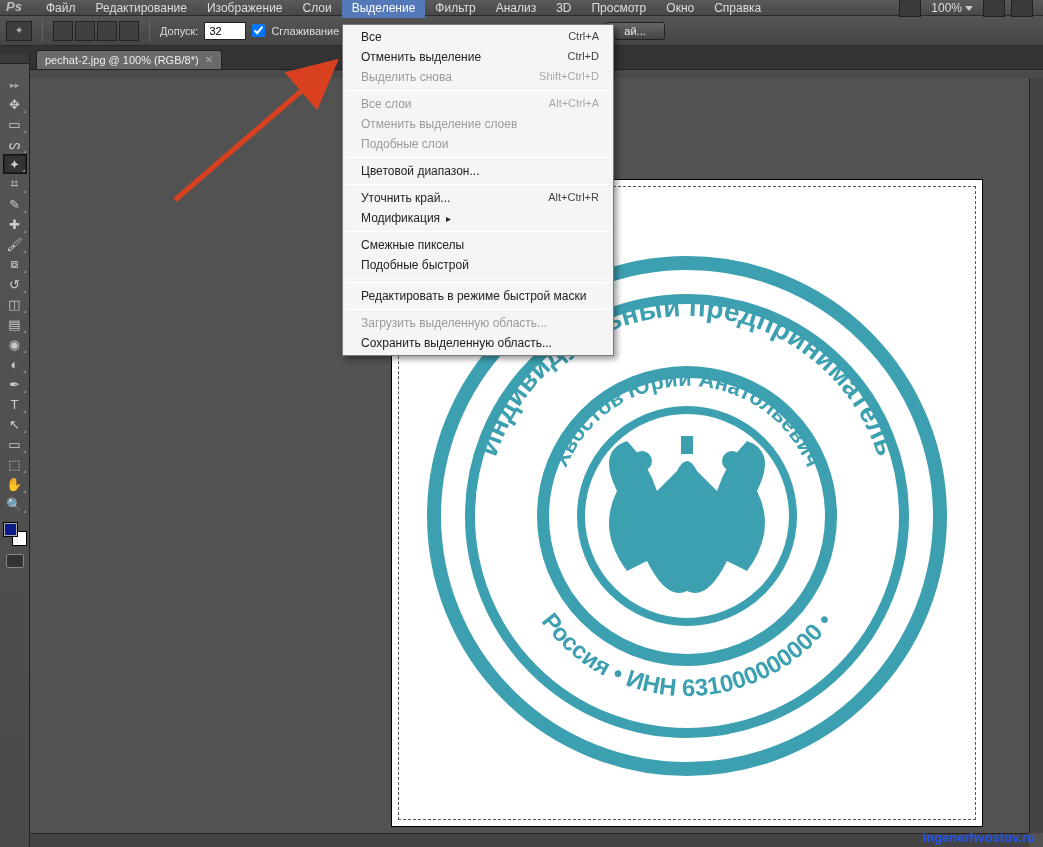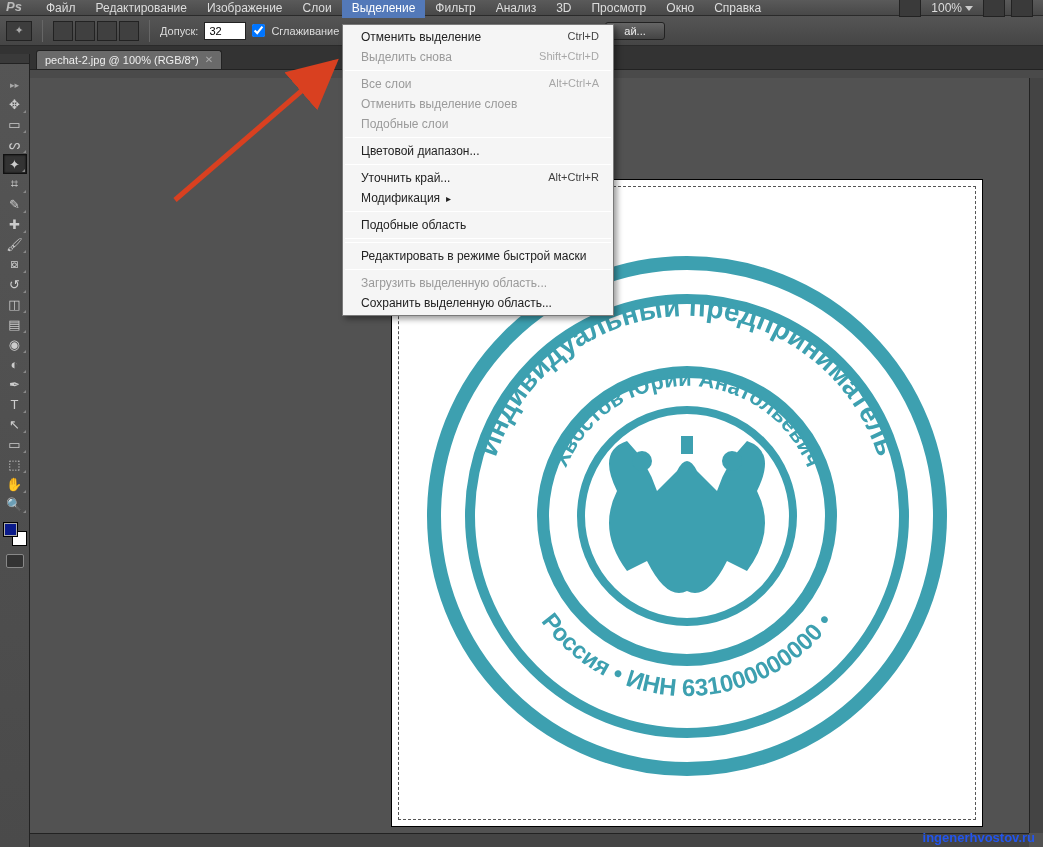--- a/index.html
+++ b/index.html
@@ -185,20 +185,24 @@
         </g>
       </svg>
     </div>
   </div>
   <div class="scrollbar-h"></div>
   <div class="scrollbar-v"></div>
 </div>
 
 <div class="dropdown" id="dropdown">
     <div class="item">
+      <span>Все</span>
+      <span class="shortcut">Ctrl+A</span>
+    </div>
+    <div class="item">
       <span>Отменить выделение</span>
       <span class="shortcut">Ctrl+D</span>
     </div>
     <div class="item disabled">
       <span>Выделить снова</span>
       <span class="shortcut">Shift+Ctrl+D</span>
     </div>
     <div class="sep"></div>
     <div class="item disabled">
       <span>Все слои</span>
@@ -221,21 +225,25 @@
     <div class="item">
       <span>Уточнить край...</span>
       <span class="shortcut">Alt+Ctrl+R</span>
     </div>
     <div class="item">
       <span class="arrow-after">Модификация</span>
       <span class="shortcut"></span>
     </div>
     <div class="sep"></div>
     <div class="item">
-      <span>Подобные область</span>
+      <span>Смежные пикселы</span>
+      <span class="shortcut"></span>
+    </div>
+    <div class="item">
+      <span>Подобные быстрой</span>
       <span class="shortcut"></span>
     </div>
     <div class="sep"></div>
     <div class="sep"></div>
     <div class="item">
       <span>Редактировать в режиме быстрой маски</span>
       <span class="shortcut"></span>
     </div>
     <div class="sep"></div>
     <div class="item disabled">

